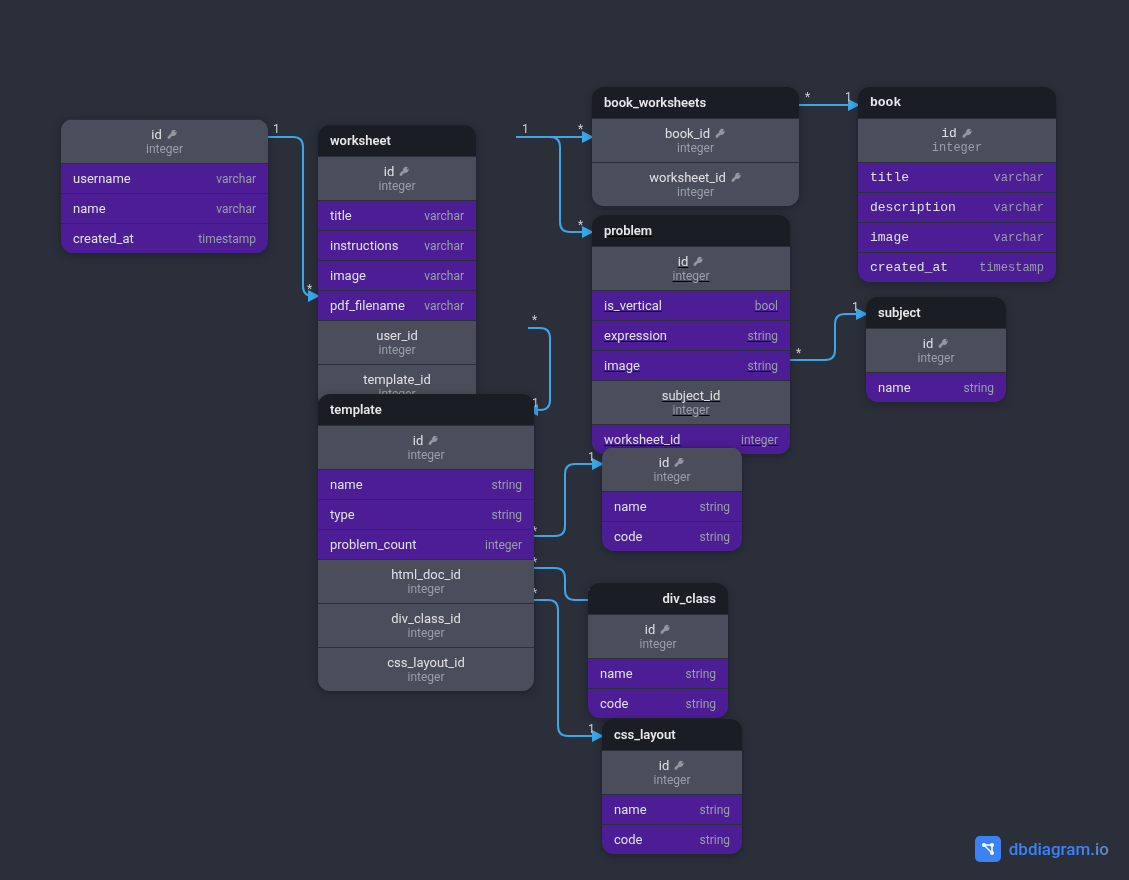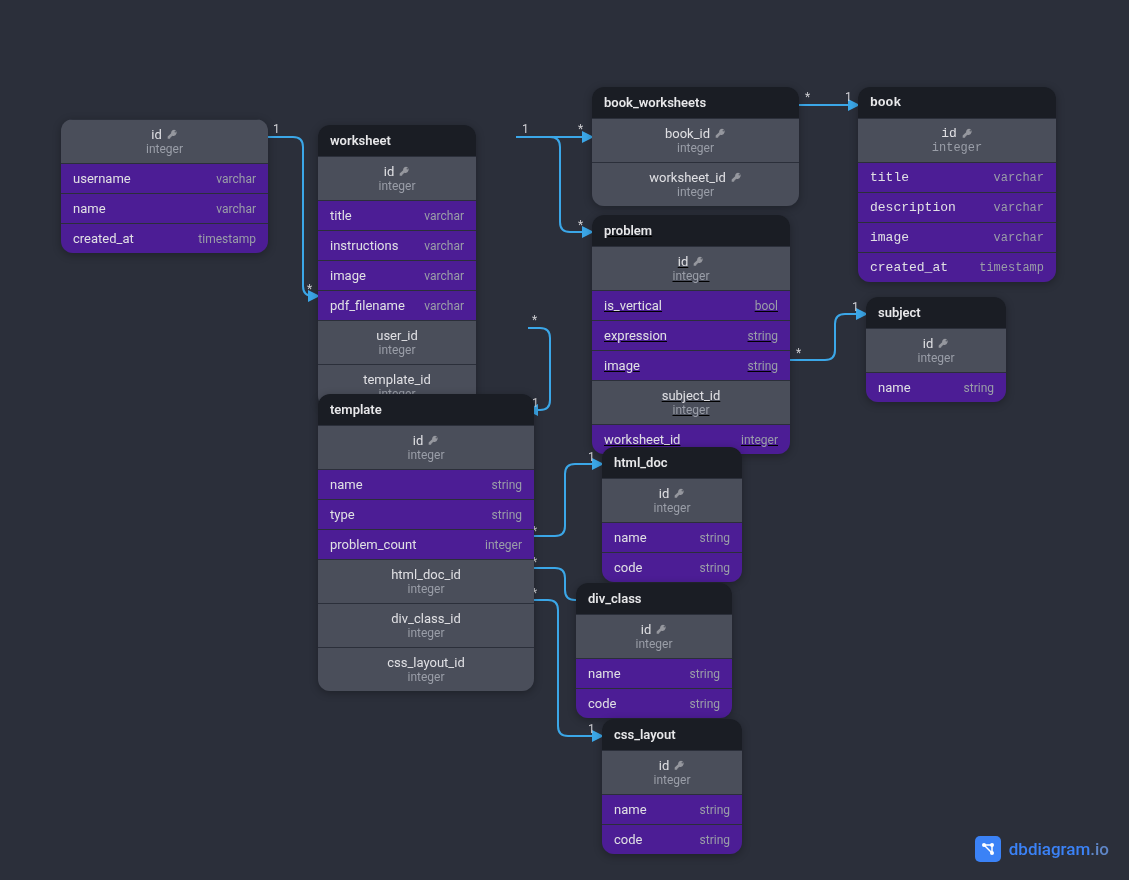--- a/index.html
+++ b/index.html
@@ -288,39 +288,38 @@
       <div class="table-row hl">
         <span class="col-name">subject_id</span>
         <span class="col-type">integer</span>
       </div>
       <div class="table-row">
         <span class="col-name">worksheet_id</span>
         <span class="col-type">integer</span>
       </div>
     </div>
     <div class="table" style="left: 602px; top: 418px; width: 140px;">
-      <div class="table-header">html_doc</div>
       <div class="table-row hl">
         <span class="col-name">id <span class="key-icon">
             <svg viewBox="0 0 16 16" width="11" height="11">
               <path fill="#c8c8cc" d="M10.5 1a4.5 4.5 0 0 0-4.47 5L1 11v3h3l1-1v-1h1v-1h1l1.03-1.03A4.5 4.5 0 1 0 10.5 1zm1.5 4a1 1 0 1 1 0-2 1 1 0 0 1 0 2z"></path>
             </svg>
           </span></span>
         <span class="col-type">integer</span>
       </div>
       <div class="table-row">
         <span class="col-name">name</span>
         <span class="col-type">string</span>
       </div>
       <div class="table-row">
         <span class="col-name">code</span>
         <span class="col-type">string</span>
       </div>
     </div>
-    <div class="table" style="left: 576px; top: 554px; width: 156px;">
+    <div class="table" style="left: 588px; top: 554px; width: 140px; text-align: right;">
       <div class="table-header">div_class</div>
       <div class="table-row hl">
         <span class="col-name">id <span class="key-icon">
             <svg viewBox="0 0 16 16" width="11" height="11">
               <path fill="#c8c8cc" d="M10.5 1a4.5 4.5 0 0 0-4.47 5L1 11v3h3l1-1v-1h1v-1h1l1.03-1.03A4.5 4.5 0 1 0 10.5 1zm1.5 4a1 1 0 1 1 0-2 1 1 0 0 1 0 2z"></path>
             </svg>
           </span></span>
         <span class="col-type">integer</span>
       </div>
       <div class="table-row">

